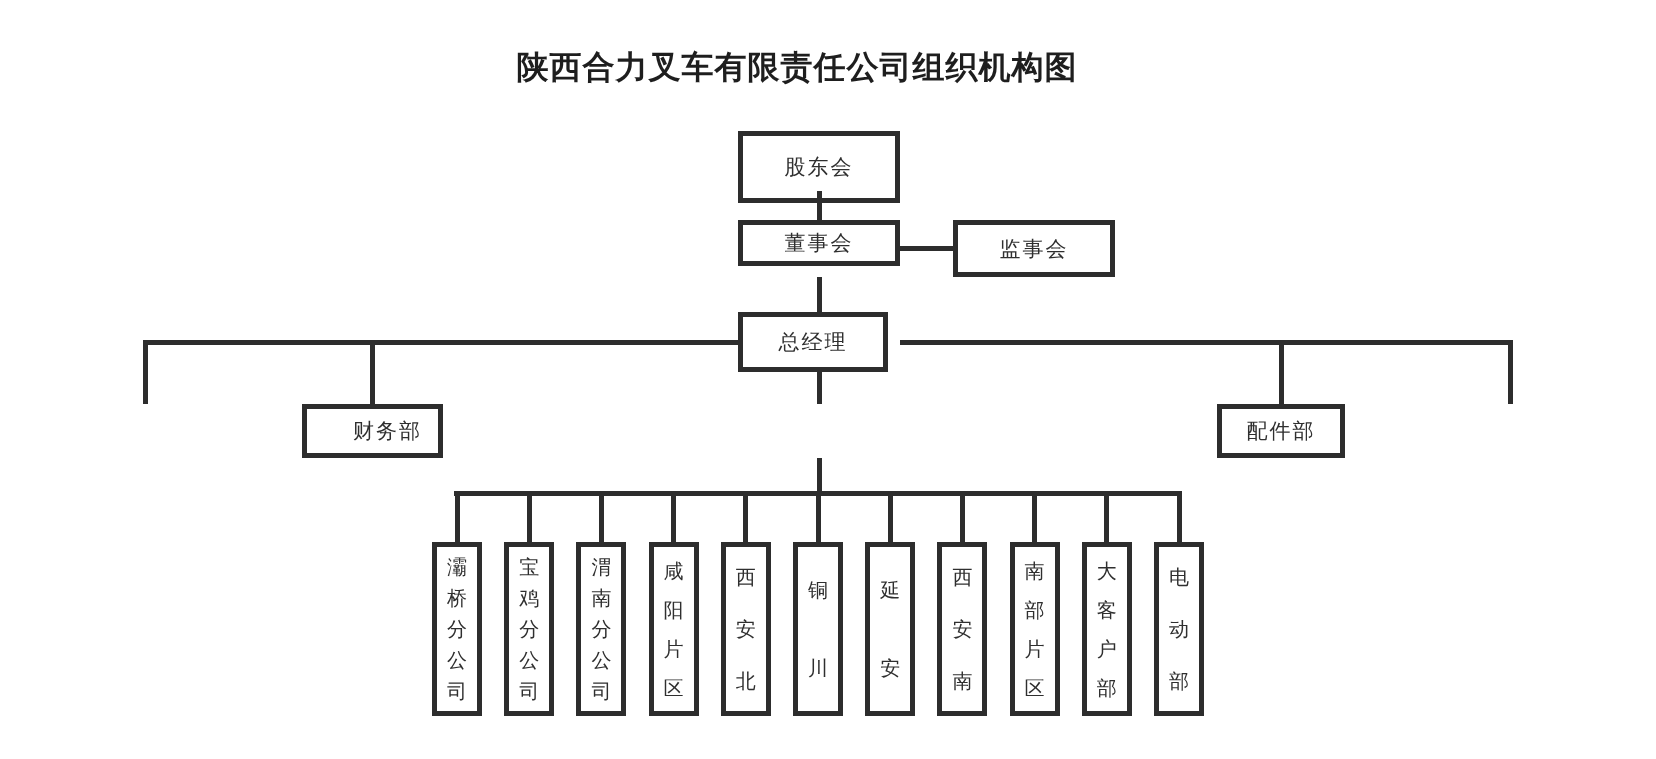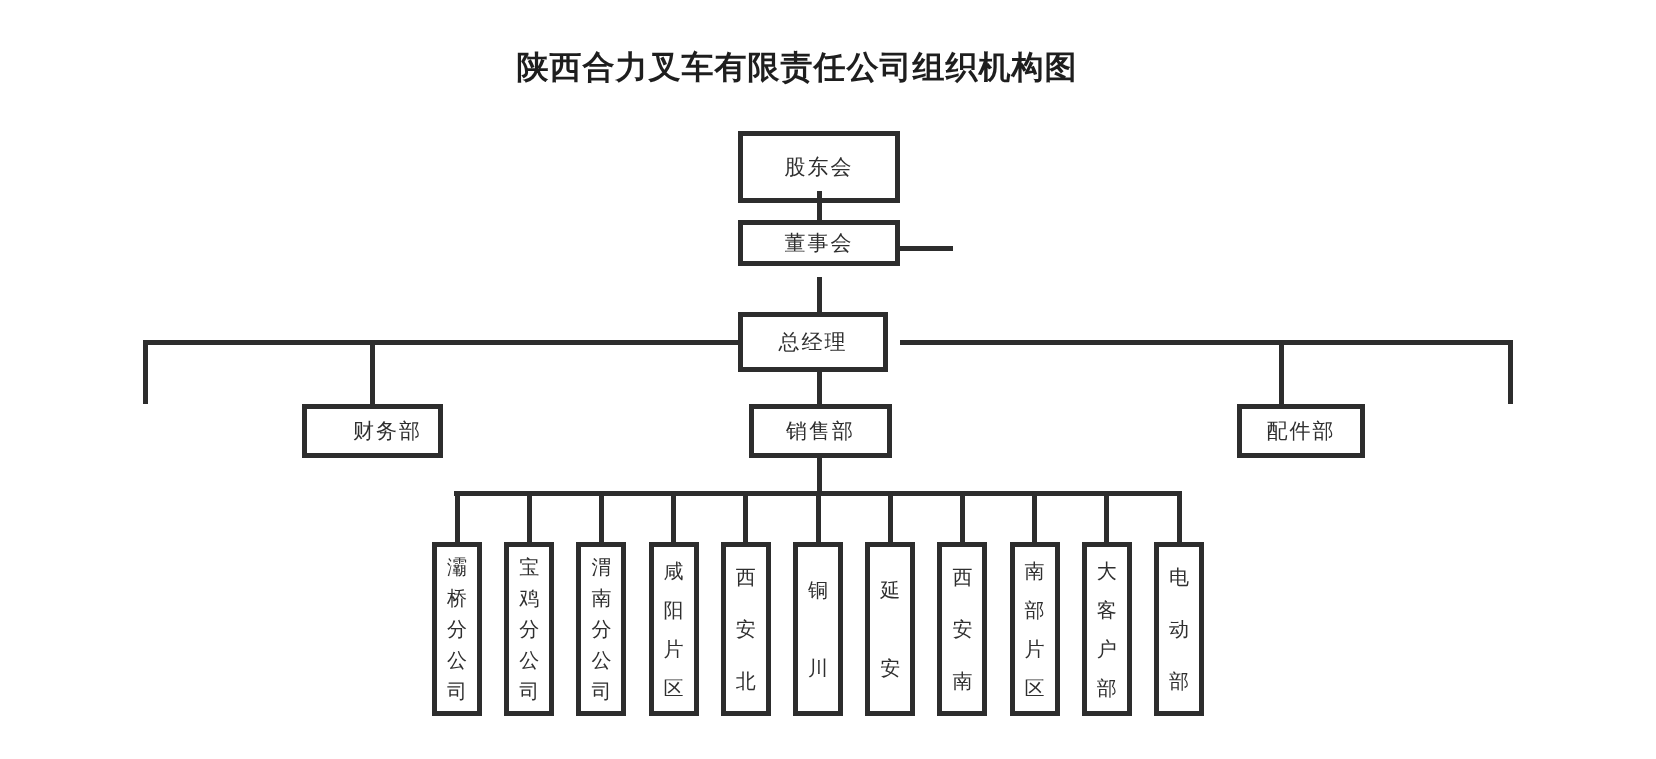--- a/index.html
+++ b/index.html
@@ -65,25 +65,25 @@
 </style>
 </head>
 <body>
 
 <div class="canvas">
 
   <div class="title">陕西合力叉车有限责任公司组织机构图</div>
 
   <div class="box" style="left:738px; top:131px; width:162px; height:72px;">股东会</div>
   <div class="box" style="left:738px; top:220px; width:162px; height:46px;">董事会</div>
+  <div class="box" style="left:953px; top:220px; width:162px; height:57px;">监事会</div>
   <div class="box" style="left:738px; top:312px; width:150px; height:60px;">总经理</div>
 
   <div class="box" style="left:302px;  top:404px; width:141px; height:54px;padding-left:30px;">财务部</div>
-  <div class="box" style="left:749px;  top:404px; width:143px; height:54px;">销售部</div>
-  <div class="box" style="left:1217px; top:404px; width:128px; height:54px;margin-left:20px;">配件部</div>
+  <div class="box" style="left:1217px; top:404px; width:128px; height:54px;">配件部</div>
 
   <div class="line" style="left:817px;  top:191px; width:5px;   height:29px;"></div>
   <div class="line" style="left:900px;  top:246px; width:53px;  height:5px;"></div>
   <div class="line" style="left:817px;  top:277px; width:5px;   height:35px;"></div>
   <div class="line" style="left:143px;  top:340px; width:595px; height:5px;"></div>
   <div class="line" style="left:900px;  top:340px; width:613px; height:5px;"></div>
   <div class="line" style="left:143px;  top:340px; width:5px;   height:64px;"></div>
   <div class="line" style="left:370px;  top:340px; width:5px;   height:64px;"></div>
   <div class="line" style="left:1279px; top:340px; width:5px;   height:64px;"></div>
   <div class="line" style="left:1508px; top:340px; width:5px;   height:64px;"></div>

